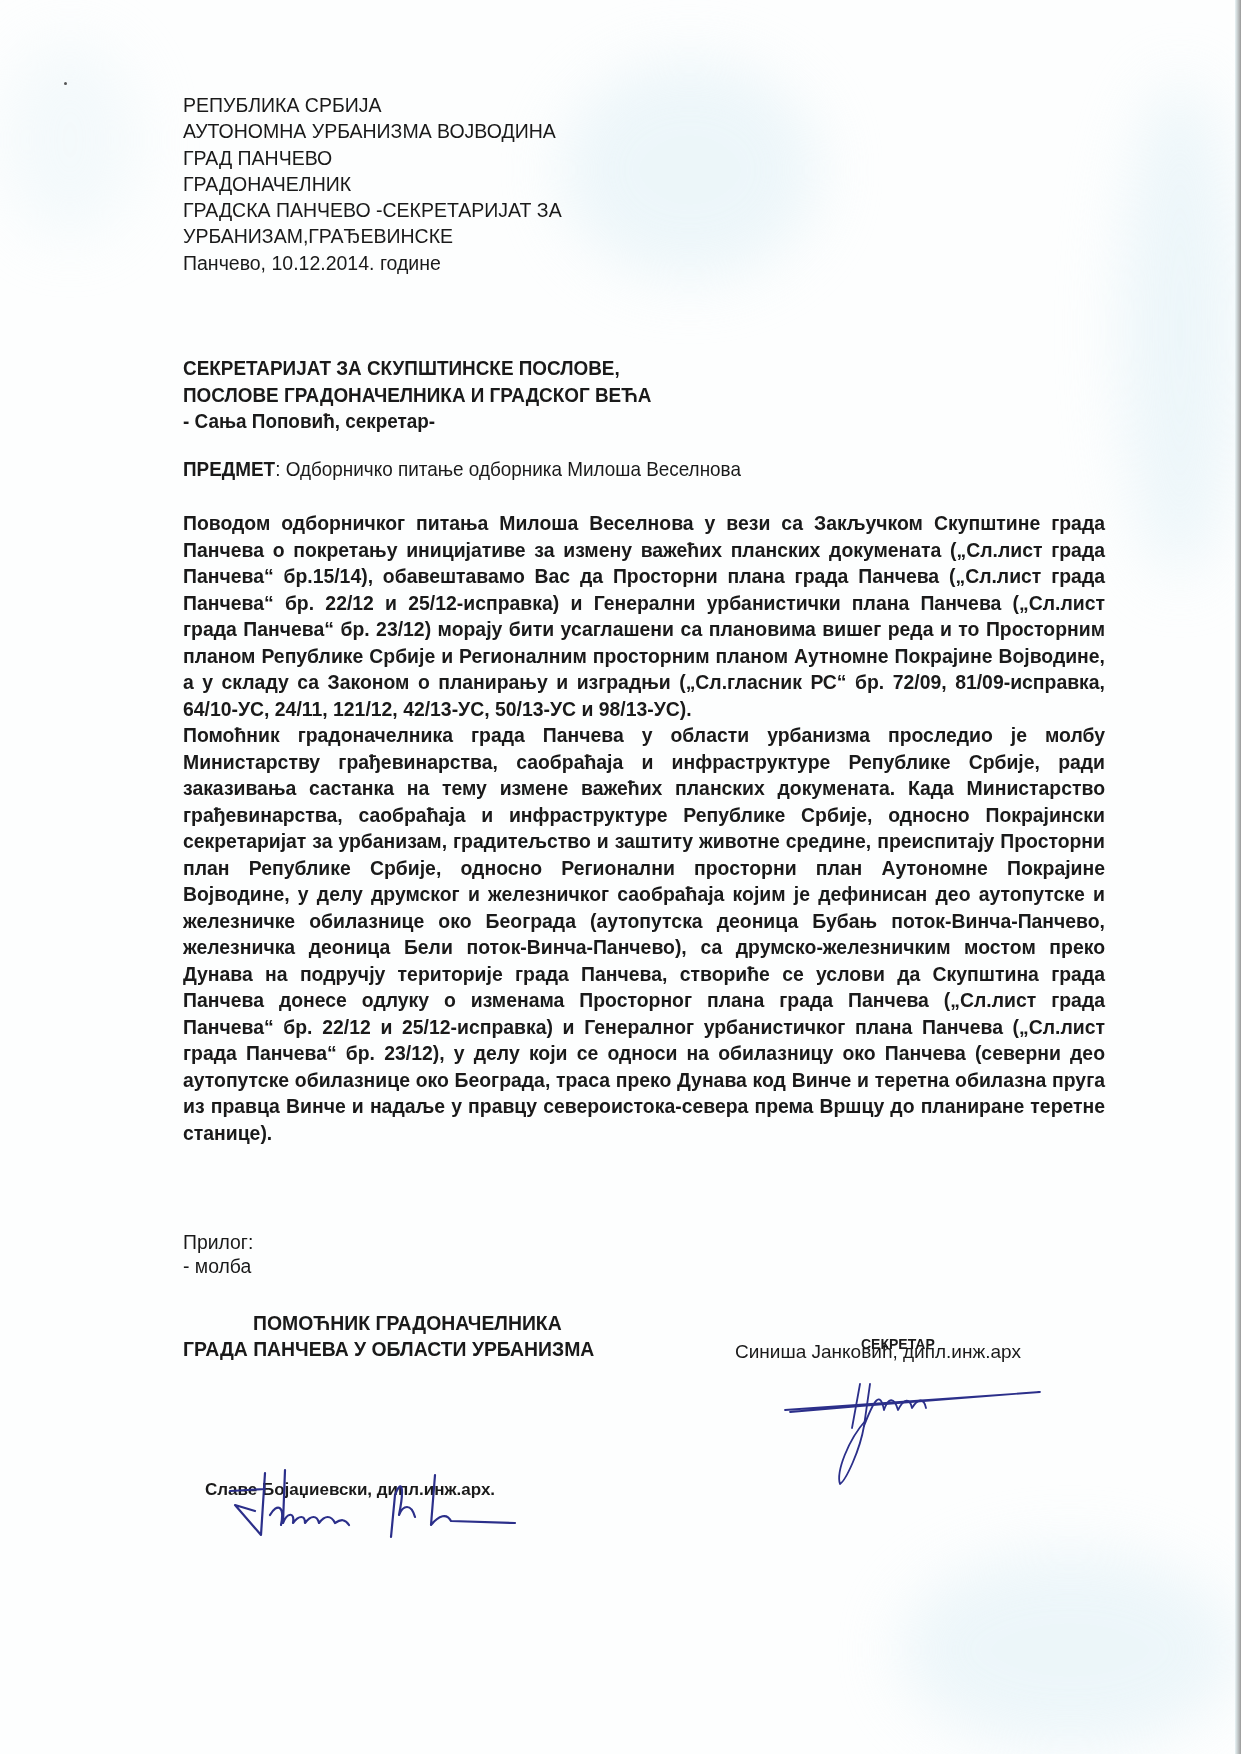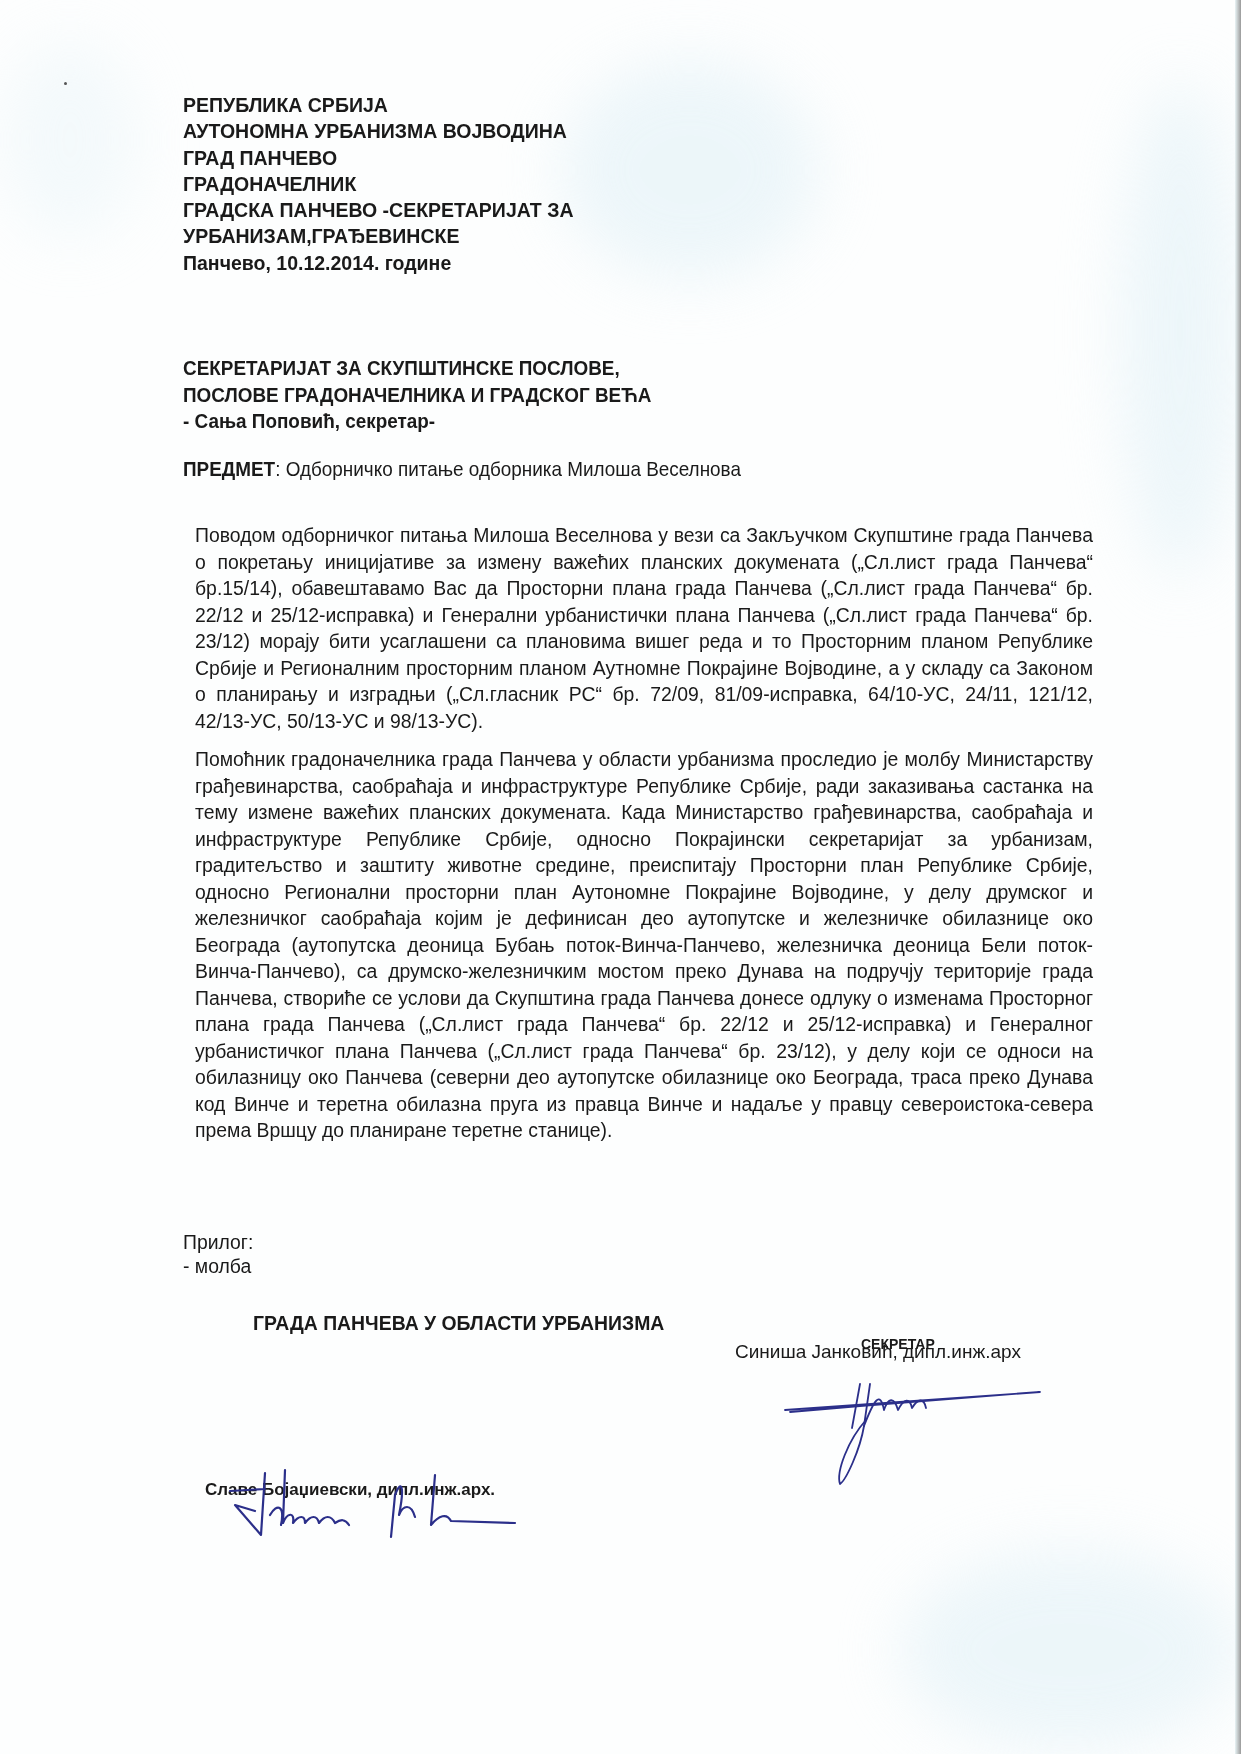--- a/index.html
+++ b/index.html
@@ -4,27 +4,27 @@
 <style>
   html, body { margin:0; padding:0; }
   body {
     width:1241px; height:1754px; position:relative; overflow:hidden;
     background:#fdfefe;
     font-family:"Liberation Sans", sans-serif; color:#1a1a1a;
   }
   .tint { position:absolute; border-radius:50%; filter:blur(30px); background:#e6f3f8; opacity:.7; }
   .edge { position:absolute; right:0; top:0; width:6px; height:100%; background:linear-gradient(90deg,#e9f4f6,#9a9a9a); }
   .blk { position:absolute; left:183px; }
-  .hdr { top:92px; font-weight:bold; font-size:19.5px; line-height:26.3px; }
+  .hdr { top:92px; font-weight:normal; font-size:19.5px; line-height:26.3px; }
   .hdr div { white-space:nowrap; }
   .rcp { top:355px; font-weight:bold; font-size:21px; line-height:26.5px; transform:scaleX(.9); transform-origin:left; }
   .subj { top:457px; font-size:21px; transform:scaleX(.9); transform-origin:left; white-space:nowrap; }
   .subj b { font-weight:bold; }
   .body { top:510px; width:922px; font-size:19.4px; line-height:26.5px; text-align:justify; }
-  .body p { margin:12px; text-align-last:left; }
+  .body p { margin:0; text-align-last:left;font-weight:bold; }
   .att { top:1230px; font-size:19.4px; line-height:24px; }
   .att .lbl { font-weight:normal; }
   .sigL-title { position:absolute; left:183px; top:1310px; font-weight:bold; font-size:19.4px; line-height:26px; }
   .sigL-title div:first-child { padding-left:70px; }
   .sigL-name { position:absolute; left:205px; top:1480px; font-weight:bold; font-size:17px; }
   .sigR-title { position:absolute; left:861px; top:1336px; font-weight:bold; font-size:14px; }
   .sigR-name { position:absolute; left:735px; top:1341px; font-weight:normal; font-size:19px; }
   .sig { position:absolute; }
 </style>
 </head>
@@ -61,20 +61,21 @@
   <p>Поводом одборничког питања Милоша Веселнова у вези са  Закључком Скупштине града Панчева  о покретању иницијативе за измену важећих планских докумената („Сл.лист града Панчева“ бр.15/14), обавештавамо Вас да Просторни плана града Панчева („Сл.лист града Панчева“ бр. 22/12 и 25/12-исправка) и Генерални урбанистички плана Панчева („Сл.лист града Панчева“ бр. 23/12)  морају бити усаглашени са плановима вишег реда и то Просторним планом Републике Србије и Регионалним просторним планом Аутномне Покрајине Војводине, а у складу са Законом о планирању и изградњи („Сл.гласник РС“ бр. 72/09, 81/09-исправка, 64/10-УС, 24/11, 121/12, 42/13-УС, 50/13-УС и 98/13-УС).</p>
   <p>Помоћник градоначелника града Панчева у области урбанизма проследио је молбу Министарству грађевинарства, саобраћаја и инфраструктуре Републике Србије, ради заказивања састанка на тему измене важећих планских докумената. Када Министарство  грађевинарства, саобраћаја и инфраструктуре Републике Србије, односно Покрајински секретаријат за урбанизам, градитељство и заштиту животне средине, преиспитају Просторни план Републике Србије, односно Регионални просторни план Аутономне Покрајине Војводине, у делу друмског и железничког саобраћаја којим је дефинисан део аутопутске и железничке  обилазнице око Београда (аутопутска деоница Бубањ поток-Винча-Панчево, железничка деоница Бели поток-Винча-Панчево), са друмско-железничким мостом преко Дунава на подручју територије града Панчева, створиће се услови да Скупштина града Панчева донесе одлуку о изменама Просторног плана града Панчева („Сл.лист града Панчева“ бр. 22/12 и 25/12-исправка) и Генералног урбанистичког плана Панчева („Сл.лист града Панчева“ бр. 23/12), у делу који се односи на обилазницу око Панчева (северни део аутопутске обилазнице око Београда, траса преко Дунава код Винче и теретна обилазна пруга из правца Винче и надаље у правцу североистока-севера према Вршцу до планиране теретне станице).</p>
 </div>
 
 <div class="blk att">
   <div class="lbl">Прилог:</div>
   <div>- молба</div>
 </div>
 
 <div class="sigL-title">
+  <div>ПОМОЋНИК ГРАДОНАЧЕЛНИКА</div>
   <div>ГРАДА ПАНЧЕВА  У ОБЛАСТИ УРБАНИЗМА</div>
 </div>
 <div class="sigL-name">Славе Бојаџиевски, дипл.инж.арх.</div>
 <svg class="sig" style="left:225px;top:1465px;" width="330" height="80" viewBox="0 0 330 80">
   <g fill="none" stroke="#2b2f8a" stroke-width="2.2" stroke-linecap="round" stroke-linejoin="round">
     <path d="M5 26 L40 24 M40 8 L36 70 L10 40 L30 46"></path>
     <path d="M45 50 C52 38 60 40 56 60 M60 5 L58 58 C62 48 70 46 68 58 C74 50 80 50 80 58 C86 50 92 50 94 58 C100 50 106 50 110 58 C116 54 120 54 124 60"></path>
     <path d="M170 30 L166 72 M170 30 C176 14 180 20 174 50 C178 40 186 38 190 52"></path>
     <path d="M210 10 L206 60 C214 50 222 48 226 56 L290 58"></path>
   </g>

